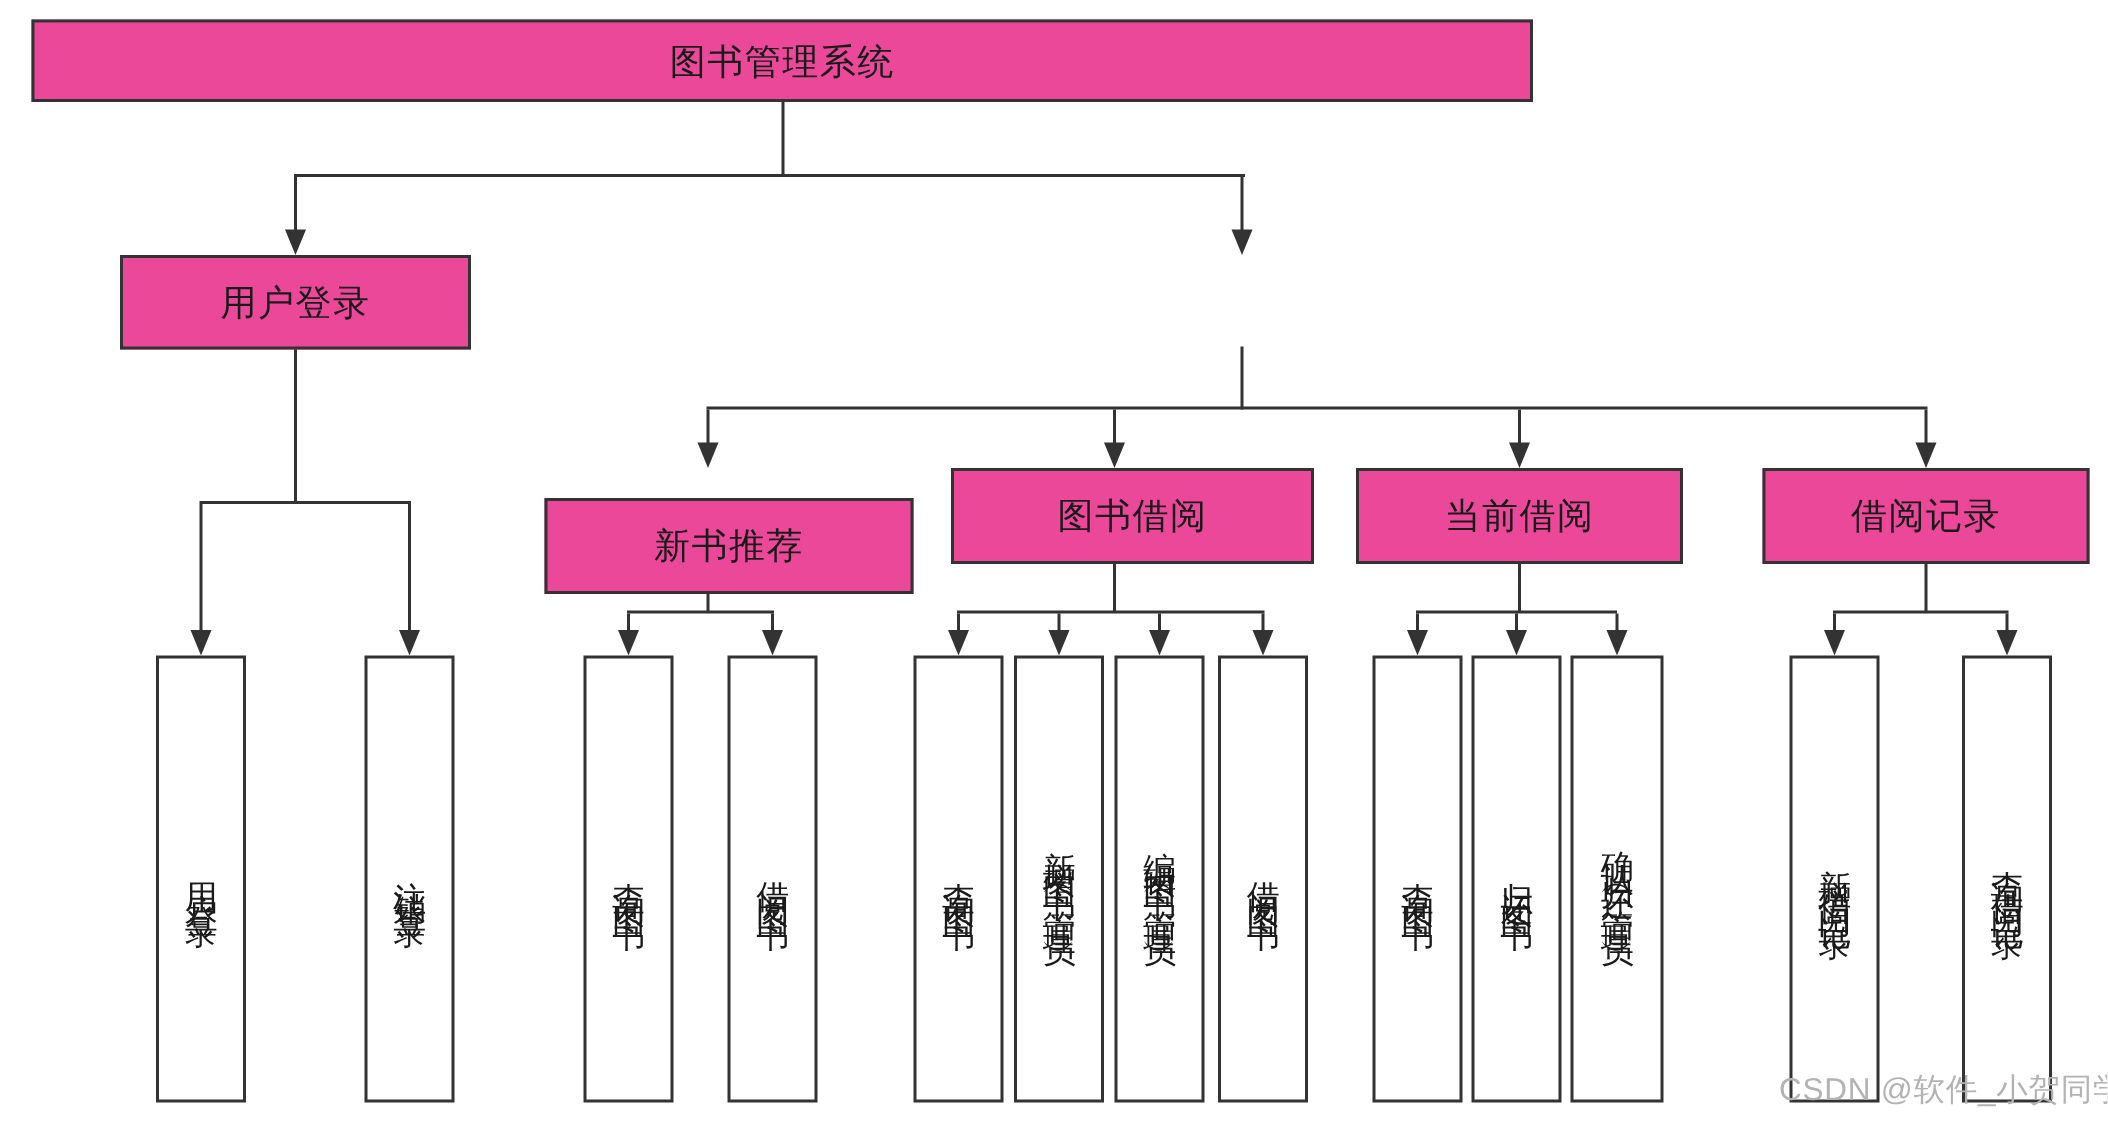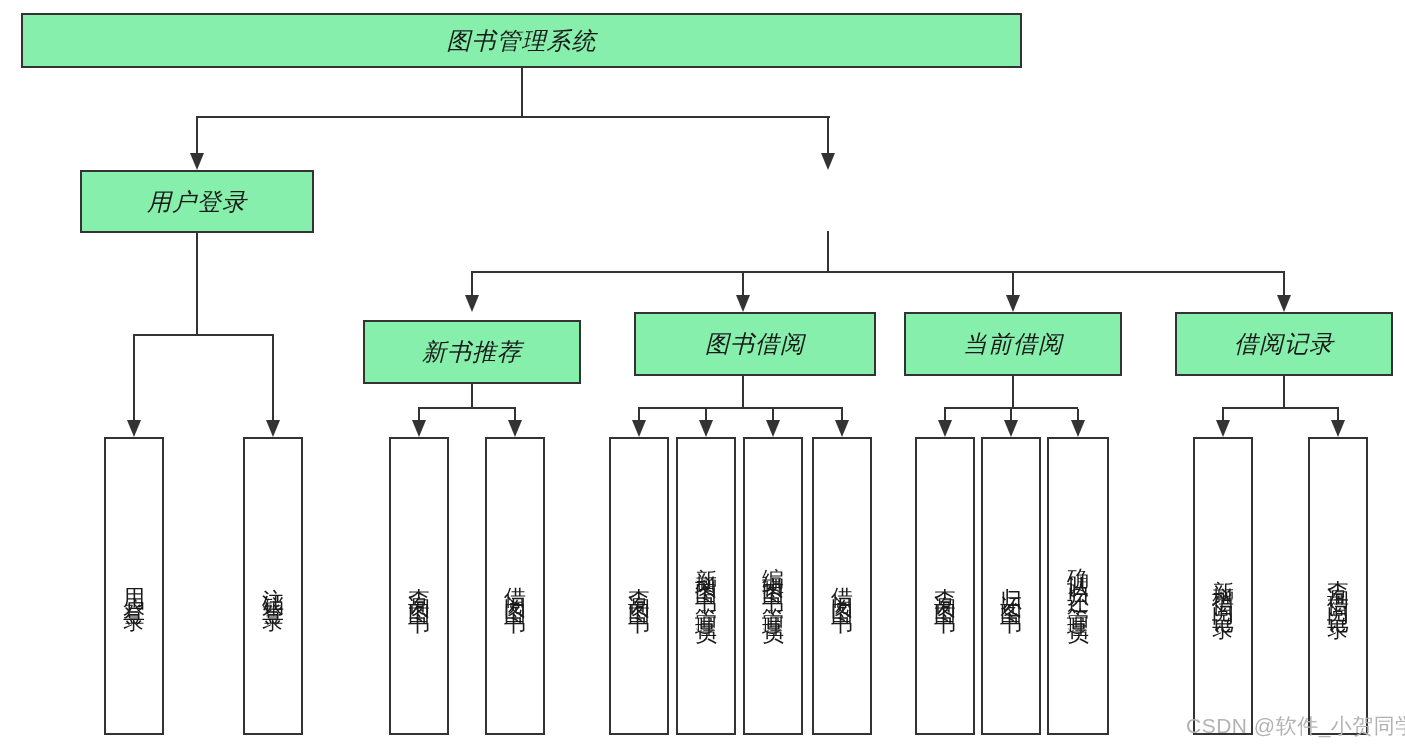--- a/index.html
+++ b/index.html
@@ -7,23 +7,23 @@
     position:relative;width:1405px;height:747px;background:#ffffff;overflow:hidden;
     font-family:"Liberation Sans","DejaVu Sans",sans-serif;color:#1a1a1a;
   }
   
   .vl{position:absolute;width:2px;background:#333333;}
   .hl{position:absolute;height:2px;background:#333333;}
   .ar{position:absolute;width:0;height:0;
       border-left:7px solid transparent;border-right:7px solid transparent;
       border-top:17px solid #333333;}
   
-  .box{position:absolute;box-sizing:border-box;background:#86efac;border:2px solid #333333;
+  .box{position:absolute;box-sizing:border-box;background:#ec4899;border:2px solid #333333;
        display:flex;align-items:center;justify-content:center;text-align:center;
-       font-size:24px;letter-spacing:1px;color:#1a1a1a;font-style:italic;}
+       font-size:24px;letter-spacing:1px;color:#1a1a1a;}
   .leaf{position:absolute;box-sizing:border-box;background:#ffffff;border:2px solid #333333;
         top:437px;height:298px;width:60px;
         display:flex;align-items:center;justify-content:center;}
   .leaf .vtext{writing-mode:vertical-rl;text-orientation:mixed;
         font-size:22px;line-height:1.1;letter-spacing:8px;color:#1a1a1a;white-space:nowrap;}
   .watermark{position:absolute;left:1186px;top:712px;font-size:21px;letter-spacing:0.5px;
         color:#b3b3b3;z-index:10;white-space:nowrap;}
 </style>
 </head>
 <body>
@@ -90,21 +90,21 @@
   <i class="ar" style="left:1331px;top:420px"></i>
 
   <div class="box" style="left:21px;top:13px;width:1001px;height:55px">
     <span>图书管理系统</span>
   </div>
 
   <div class="box" style="left:80px;top:170px;width:234px;height:63px">
     <span>用户登录</span>
   </div>
 
-  <div class="box" style="left:363px;top:320px;width:218px;height:64px">
+  <div class="box" style="left:363px;top:332px;width:246px;height:64px">
     <span>新书推荐</span>
   </div>
   <div class="box" style="left:634px;top:312px;width:242px;height:64px">
     <span>图书借阅</span>
   </div>
   <div class="box" style="left:904px;top:312px;width:218px;height:64px">
     <span>当前借阅</span>
   </div>
   <div class="box" style="left:1175px;top:312px;width:218px;height:64px">
     <span>借阅记录</span>

